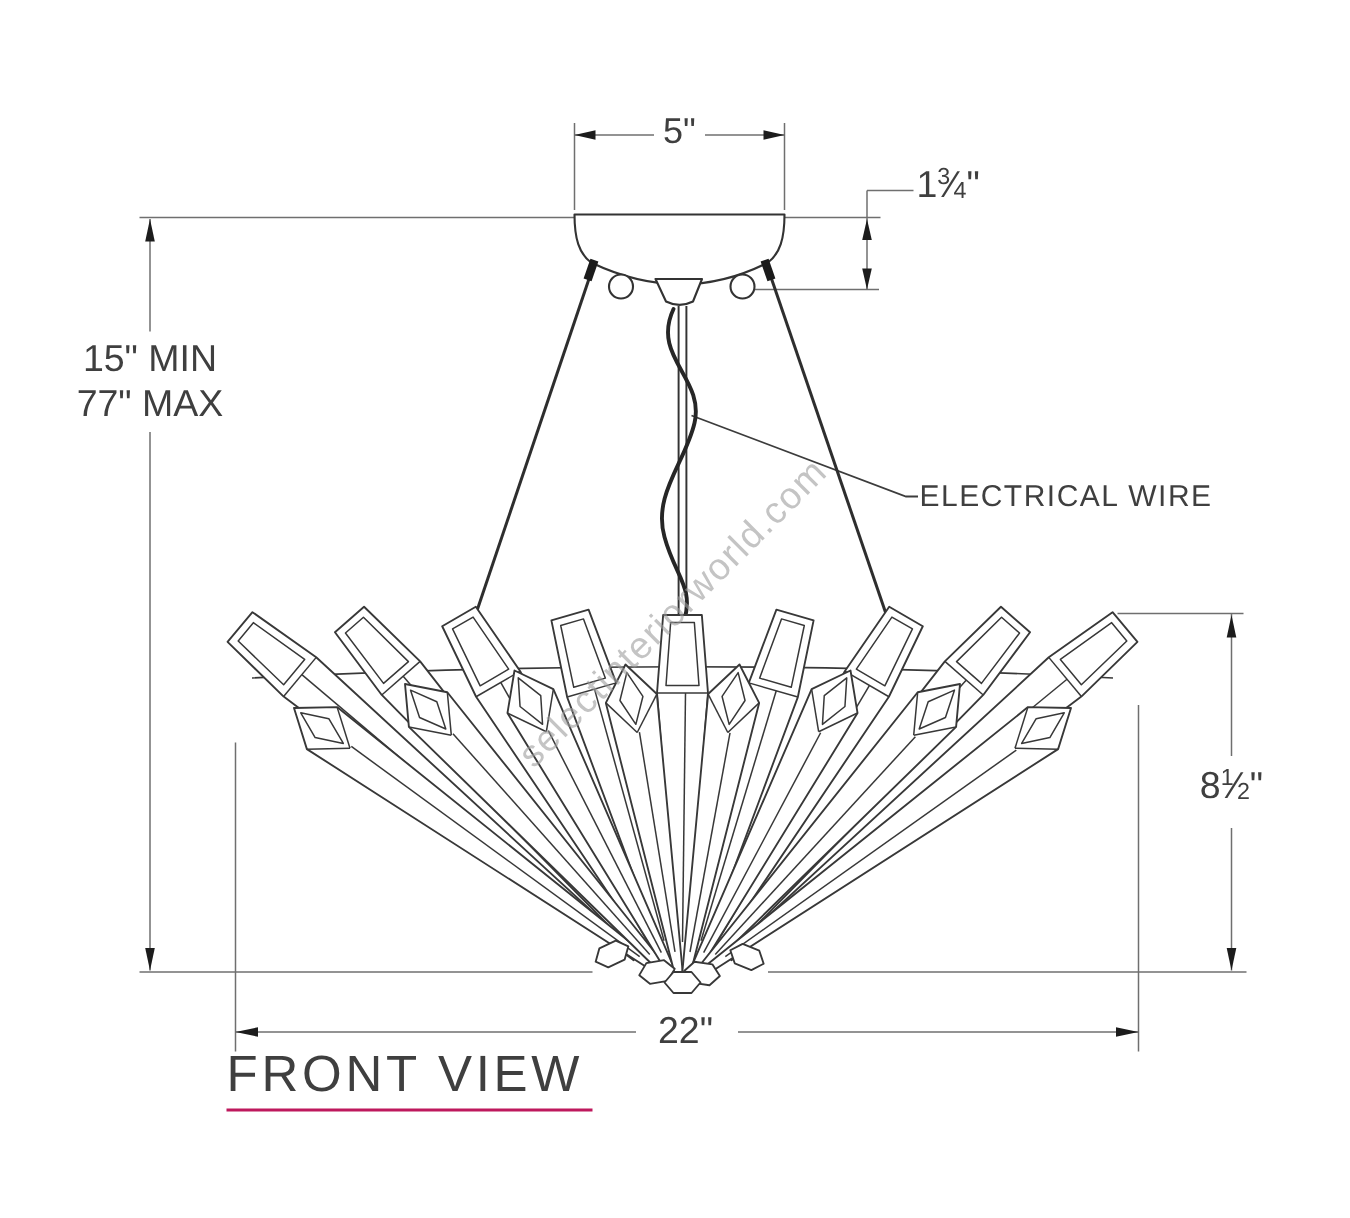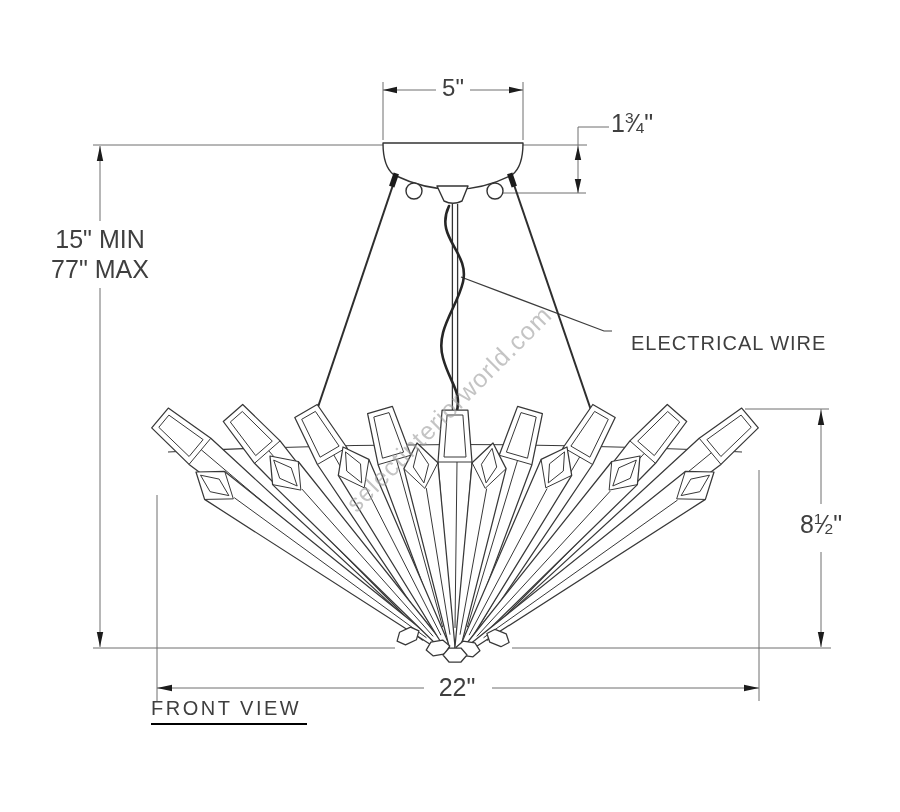--- a/index.html
+++ b/index.html
@@ -16,25 +16,25 @@
   .cable{stroke:#2e2e2e;stroke-width:2;}
   .rod{stroke:#333333;stroke-width:1.3;}
   .leader{fill:none;stroke:#3c3c3c;stroke-width:1.2;}
   .rim{fill:none;stroke:#383838;stroke-width:1.1;}
   .cr{fill:#ffffff;stroke:#383838;stroke-width:1.25;stroke-linejoin:round;}
   .crl{fill:none;stroke:#383838;stroke-width:1;stroke-linejoin:round;}
   .clamp{fill:#1b1b1b;}
   #lab-canopy-width{left:383px;top:74px;width:140px;text-align:center;}
   #lab-canopy-drop{left:611px;top:109px;font-size:25px;}
   #lab-minmax{left:18px;top:224px;width:164px;text-align:center;font-size:25px;line-height:30px;}
-  #lab-electrical{left:613px;top:332px;font-size:20px;letter-spacing:1px;margin-left:18px;}
+  #lab-electrical{left:613px;top:320px;font-size:20px;letter-spacing:1px;}
   #lab-fixture-height{left:790px;top:510px;width:62px;text-align:center;font-size:25px;}
   #lab-fixture-width{left:424px;top:673px;width:66px;text-align:center;font-size:25px;}
-  #lab-front-view{left:151px;top:697px;font-size:20px;letter-spacing:2.5px;
-    border-bottom:2px solid #000000;padding:0 6px 3px 0;}
+  #lab-front-view{left:151px;top:697px;font-size:34px;letter-spacing:2.5px;
+    border-bottom:2px solid #be185d;padding:0 6px 3px 0;}
   #watermark{position:absolute;z-index:3;left:449px;top:409px;
     transform:translate(-50%,-50%) rotate(-45deg);transform-origin:center;
     font-size:25px;letter-spacing:1px;color:#9d9d9d;opacity:.6;white-space:nowrap;}
   .fn{font-size:62%;vertical-align:.55em;}
   .fd{font-size:62%;vertical-align:-.05em;}
   .fs{margin:0 -1px;}
 </style>
 </head>
 <body>
 

